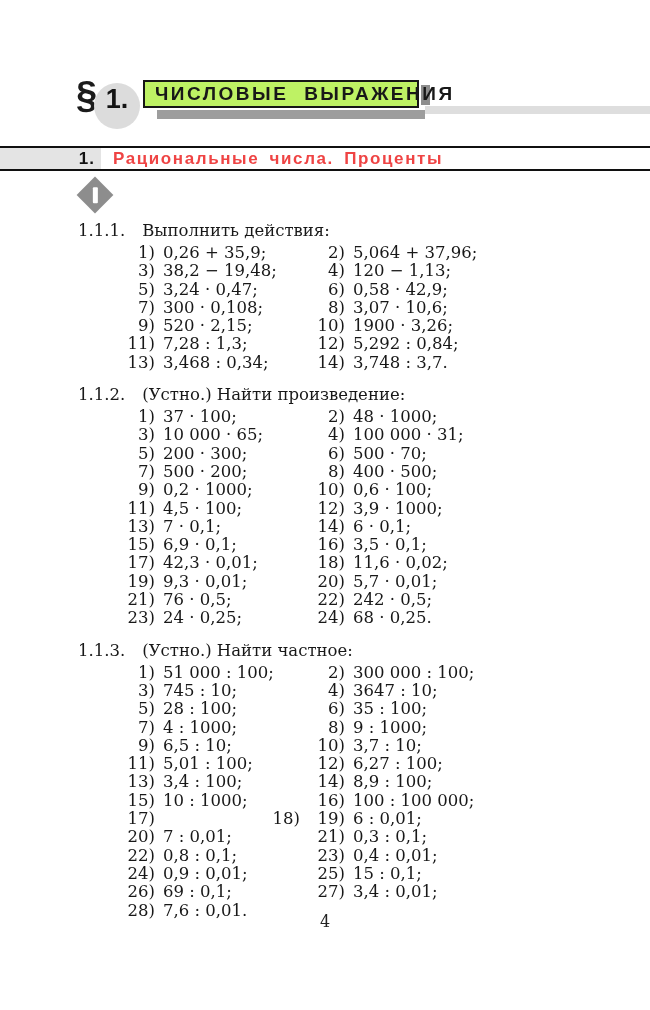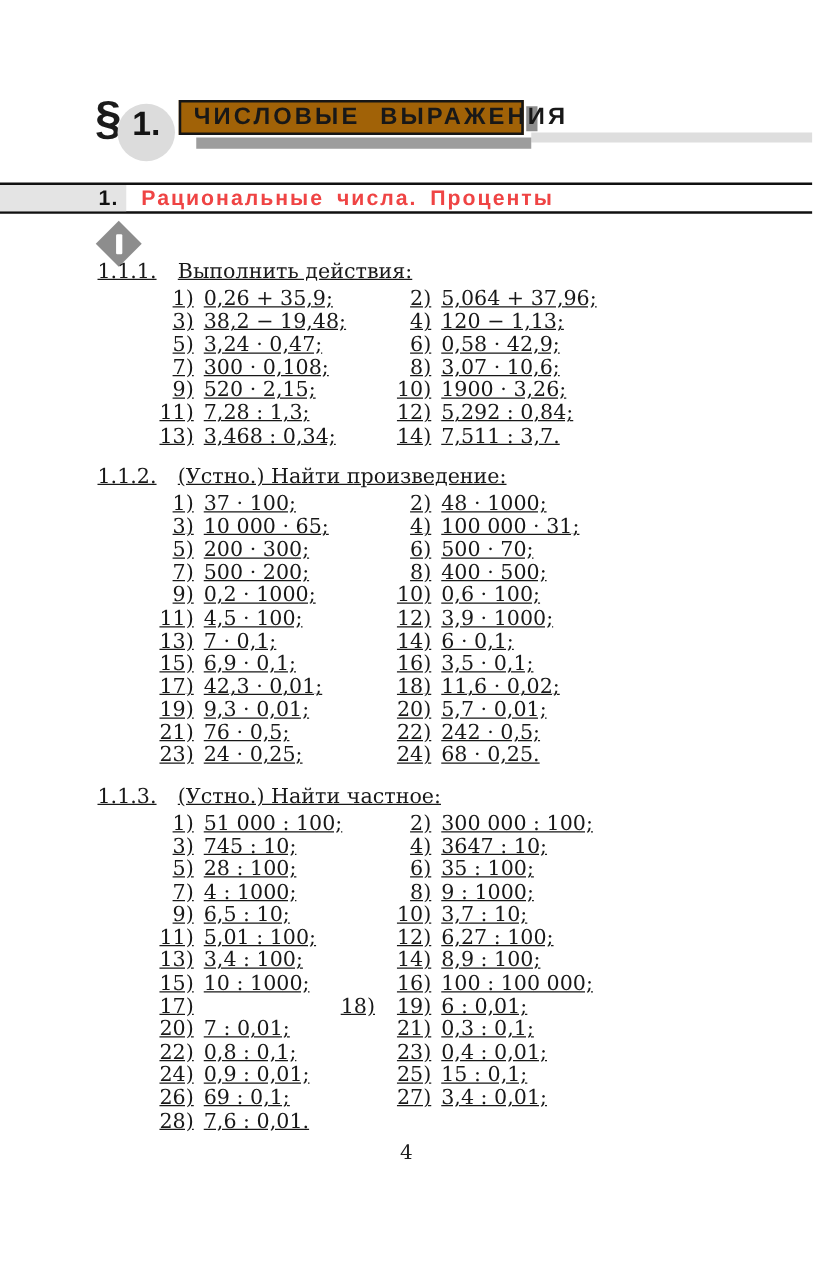--- a/index.html
+++ b/index.html
@@ -18,21 +18,21 @@
     position:absolute;left:94px;top:83px;width:46px;height:46px;
     border-radius:50%;background:#dcdcdc;
     display:flex;justify-content:center;
   }
   .num-circle .num{
     font-family:"Liberation Sans",sans-serif;font-weight:700;
     font-size:27px;line-height:1;margin-top:3px;color:#141414;
   }
   .title-box{
     position:absolute;left:143px;top:80px;width:276px;height:28px;
-    box-sizing:border-box;background:#a16207;border:2px solid #161616;
+    box-sizing:border-box;background:#bef264;border:2px solid #161616;
     display:flex;align-items:center;padding-left:10px;
     font-family:"Liberation Sans",sans-serif;font-weight:700;
     font-size:19px;letter-spacing:2.5px;word-spacing:8px;white-space:nowrap;
     z-index:2;
   }
   .dark-tab{position:absolute;left:421px;top:85px;width:9px;height:20px;background:#8d8d8d;z-index:1;}
   .shadow-bar{position:absolute;left:157px;top:110px;width:268px;height:9px;background:#9d9d9d;z-index:1;}
   .light-bar{position:absolute;left:425px;top:106px;width:225px;height:8px;background:#dedede;z-index:0;}
 
   
@@ -53,21 +53,21 @@
 
   
   .diamond{
     position:absolute;left:82px;top:182px;width:26px;height:26px;
     background:#8d8d8d;transform:rotate(45deg);
     display:flex;align-items:center;justify-content:center;
   }
   .diamond .bar{width:5px;height:16px;background:#ffffff;transform:rotate(-45deg);border-radius:1px;}
 
   
-  #problems{position:absolute;left:78px;top:207px;right:30px;text-decoration:underline;}
+  #problems{position:absolute;left:78px;top:221px;right:30px;}
   .problem{margin-bottom:13px;}
   .prob-head{font-size:16.5px;line-height:19px;margin-bottom:4px;white-space:nowrap;}
   .prob-num{margin-right:17px;}
   .prob-items{
     display:grid;grid-template-columns:77px 145px 45px auto;
     font-size:16.5px;line-height:18.3px;
   }
   .it-num{text-align:right;white-space:nowrap;}
   .it-expr{padding-left:8px;white-space:nowrap;}
 
@@ -129,21 +129,21 @@
           <span class="it-expr">520 · 2,15;</span>
           <span class="it-num">10)</span>
           <span class="it-expr">1900 · 3,26;</span>
           <span class="it-num">11)</span>
           <span class="it-expr">7,28 : 1,3;</span>
           <span class="it-num">12)</span>
           <span class="it-expr">5,292 : 0,84;</span>
           <span class="it-num">13)</span>
           <span class="it-expr">3,468 : 0,34;</span>
           <span class="it-num">14)</span>
-          <span class="it-expr">7,511 : 3,7.</span>
+          <span class="it-expr">3,748 : 3,7.</span>
         </div>
       </section>
       <section class="problem">
         <div class="prob-head"><span class="prob-num">1.1.2.</span><span class="prob-title">(Устно.) Найти произведение:</span></div>
         <div class="prob-items">
           <span class="it-num">1)</span>
           <span class="it-expr">37 · 100;</span>
           <span class="it-num">2)</span>
           <span class="it-expr">48 · 1000;</span>
           <span class="it-num">3)</span>

